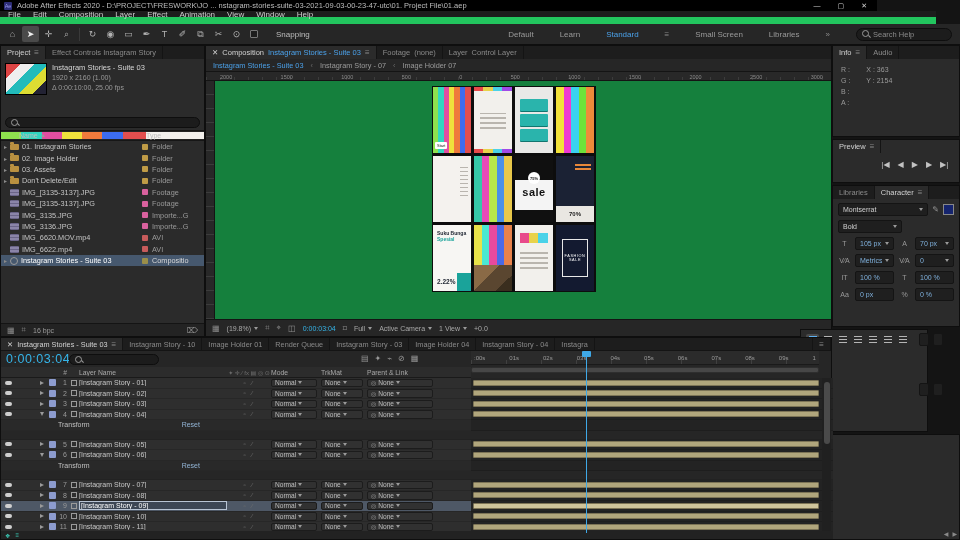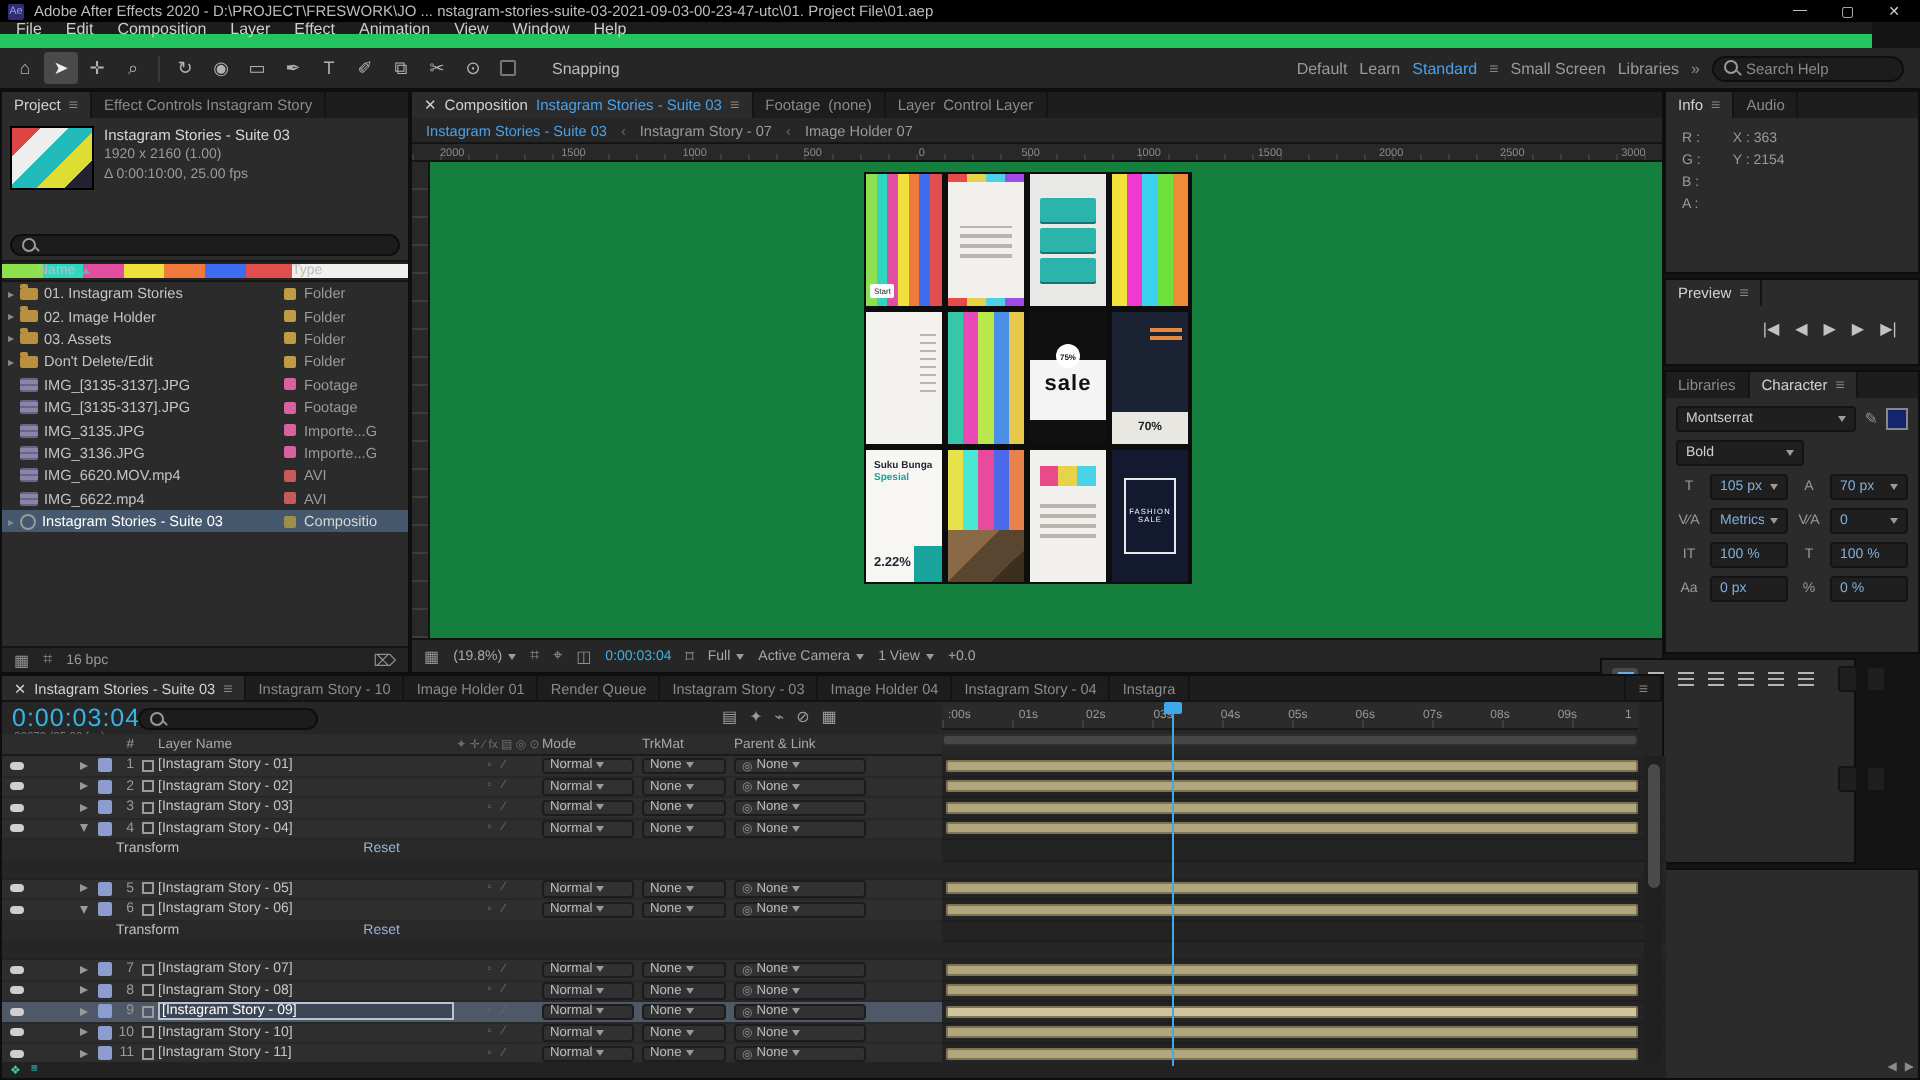--- a/index.html
+++ b/index.html
@@ -1,33 +1,33 @@
 <!DOCTYPE html>
 <html><head>
 <meta charset="utf-8">
 <style>
 *{margin:0;padding:0;box-sizing:border-box}
 html,body{width:960px;height:540px;overflow:hidden}
 body{font-family:"Liberation Sans",sans-serif;background:#141414;color:#c3c3c3;font-size:8px;position:relative}
 
-#titlebar{position:absolute;left:0;top:0;width:960px;height:11px;background:#000;display:flex;align-items:center;gap:5px;padding:0 4px;font-size:7.5px;color:#bdbdbd;white-space:nowrap}
+#titlebar{position:absolute;left:0;top:0;width:877px;height:11px;background:#000;display:flex;align-items:center;gap:5px;padding:0 4px;font-size:7.5px;color:#bdbdbd;white-space:nowrap}
 .ae-logo{width:8px;height:8px;background:#2e2e78;color:#9b9bf0;font-size:5.5px;display:flex;align-items:center;justify-content:center;border-radius:1px;flex:0 0 auto}
 #titlebar .ttl{overflow:hidden;text-overflow:ellipsis}
 #titlebar .win{margin-left:auto;display:flex;gap:17px;color:#d0d0d0;font-size:7px;padding-right:6px}
 
 #menubar{position:absolute;left:0;top:11px;width:936px;height:13px;background:#1c1c1c;display:flex;align-items:center;padding-left:2px;font-size:8px;color:#cfcfcf;border-bottom:7px solid #22c55e}
 #menubar span{padding:0 6px}
 
 #toolbar{position:absolute;left:0;top:24px;width:960px;height:21px;background:#262626;border-bottom:1px solid #0e0e0e;display:flex;align-items:center;padding:0 4px;gap:1px}
 .tool{width:17px;height:16px;display:flex;align-items:center;justify-content:center;color:#b2b2b2;font-size:9px;border-radius:2px}
 .tool.active{background:#4a4a4a;color:#eee}
 .tsep{width:1px;height:13px;background:#3a3a3a;margin:0 3px}
 .snap{display:flex;align-items:center;gap:18px;color:#bdbdbd;margin-left:4px}
 .cbx{width:8px;height:8px;border:1px solid #777;border-radius:1px;background:#1d1d1d}
-#toolbar .right{margin-left:auto;display:flex;align-items:center;gap:6px;font-size:8px;color:#9a9a9a;padding-right:4px}
+#toolbar .right{margin-left:auto;display:flex;align-items:center;gap:26px;font-size:8px;color:#9a9a9a;padding-right:4px}
 #toolbar .right .ws.active{color:#4ba0e8}
 .searchbox{display:flex;align-items:center;gap:3px;background:#1c1c1c;border:1px solid #0e0e0e;border-radius:7px;height:13px;padding:0 5px;width:96px}
 .searchbox input{background:transparent;border:none;outline:none;color:#bbb;font-size:7.5px;width:100%;font-family:"Liberation Sans",sans-serif}
 .searchbox input::placeholder{color:#8a8a8a}
 .mag{position:relative;width:8px;height:8px;flex:0 0 auto}
 .mag::before{content:"";position:absolute;left:0;top:0;width:5px;height:5px;border:1px solid #9a9a9a;border-radius:50%}
 .mag::after{content:"";position:absolute;left:5.5px;top:5.5px;width:3px;height:1px;background:#9a9a9a;transform:rotate(45deg)}
 .car{width:0;height:0;border-left:2.5px solid transparent;border-right:2.5px solid transparent;border-top:3px solid #9a9a9a;display:inline-block;flex:0 0 auto}
 
 .panel{position:absolute;background:#2b2b2b;border:1px solid #0e0e0e}

